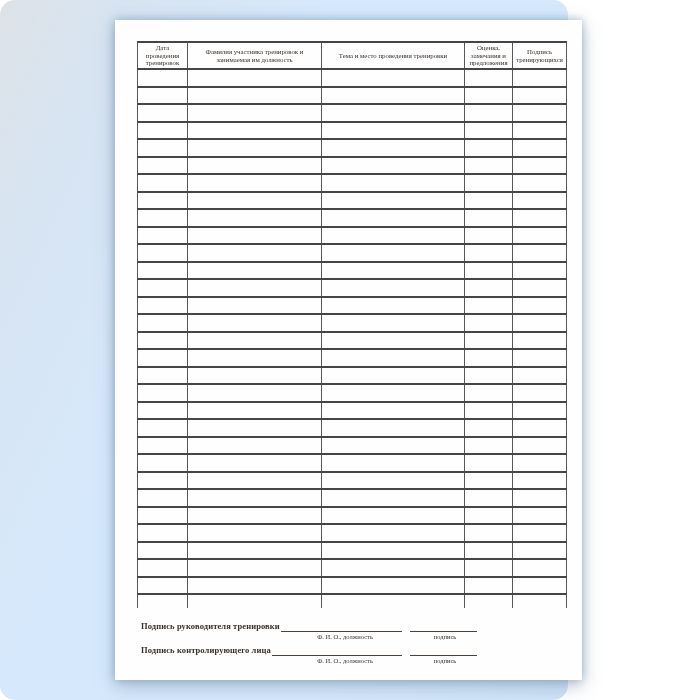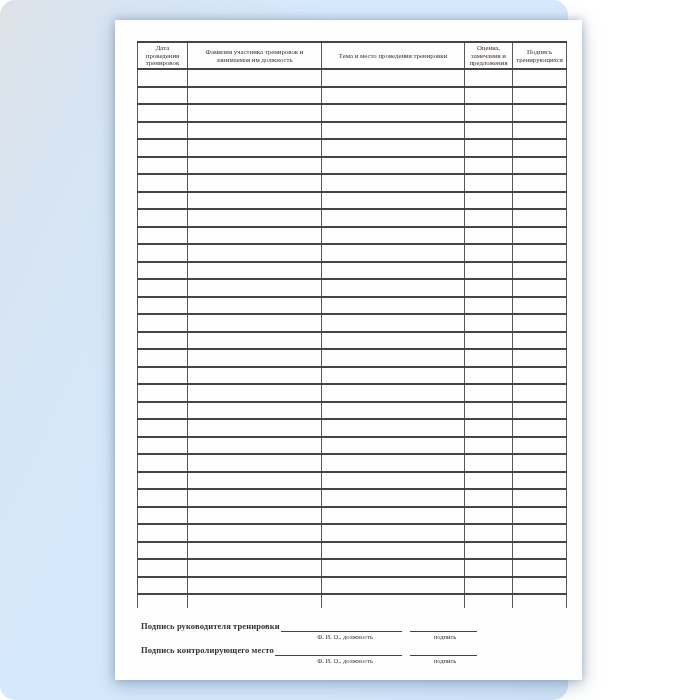--- a/index.html
+++ b/index.html
@@ -313,21 +313,21 @@
         <span class="sig-label">Подпись руководителя тренировки</span>
         <span class="sig-line grow"></span>
         <span class="sig-line fixed"></span>
       </div>
       <div class="sig-caption-row">
         <span class="cap cap1">Ф. И. О., должность</span>
         <span class="cap cap2">подпись</span>
       </div>
 
       <div class="sig-row">
-        <span class="sig-label">Подпись контролирующего место</span>
+        <span class="sig-label">Подпись контролирующего лица</span>
         <span class="sig-line grow"></span>
         <span class="sig-line fixed"></span>
       </div>
       <div class="sig-caption-row">
         <span class="cap cap1">Ф. И. О., должность</span>
         <span class="cap cap2">подпись</span>
       </div>
 
     </div>
   </div>

